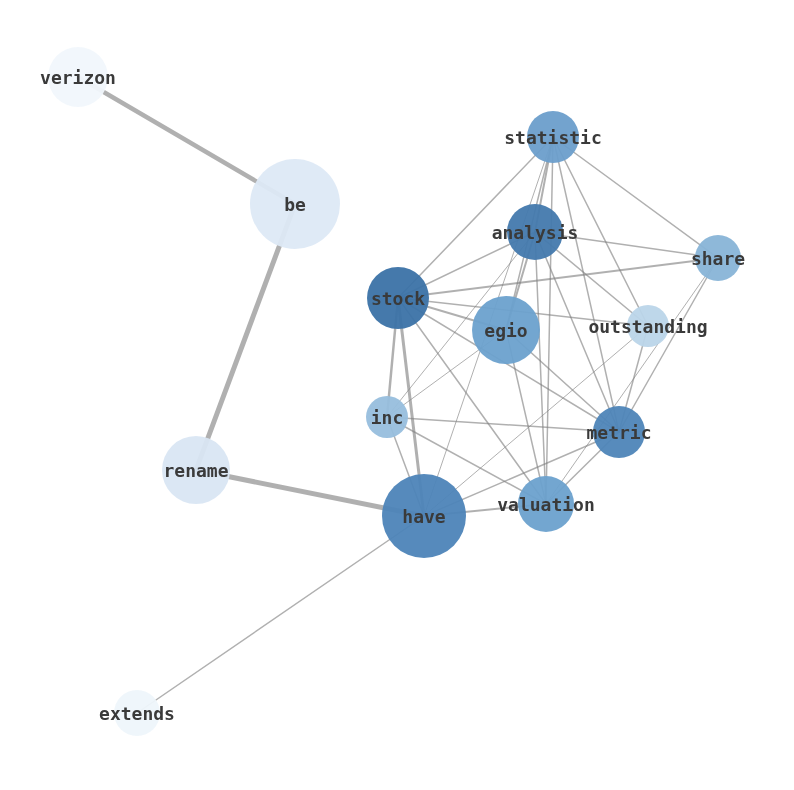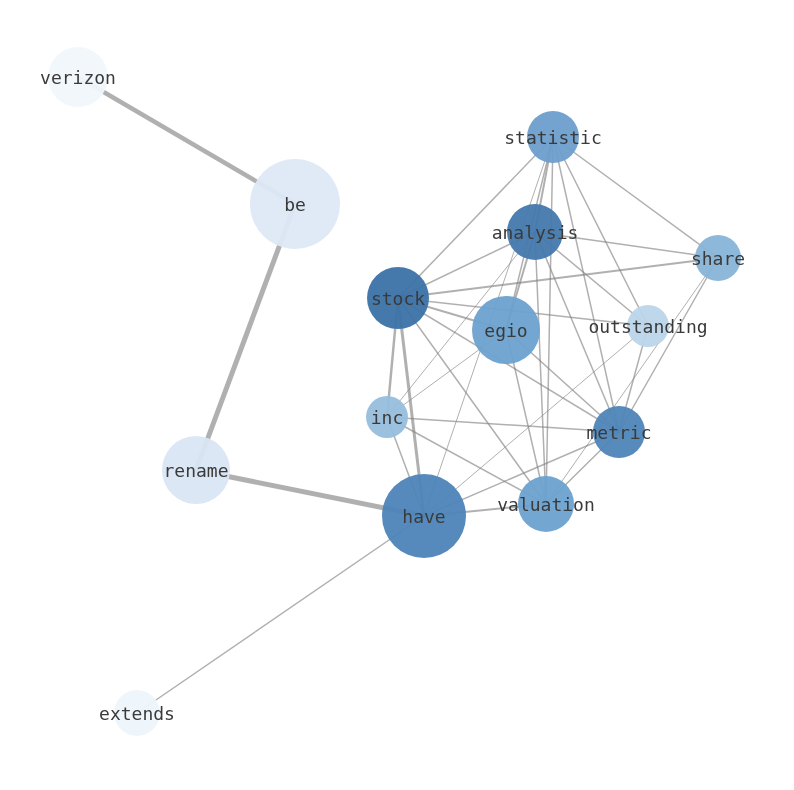--- a/index.html
+++ b/index.html
@@ -9,20 +9,21 @@
     height: 790px;
     background: #ffffff;
     overflow: hidden;
     font-family: "DejaVu Sans Mono", monospace;
   }
   .figure {
     position: relative;
     width: 655px;
     height: 790px;
     background: #7dd3fc;
+    font-weight: bold;
   }
   svg {
     display: block;
   }
   .graph-edge {
     stroke-linecap: round;
   }
   .graph-node-label {
     font-family: "DejaVu Sans Mono", monospace;
     pointer-events: none;

